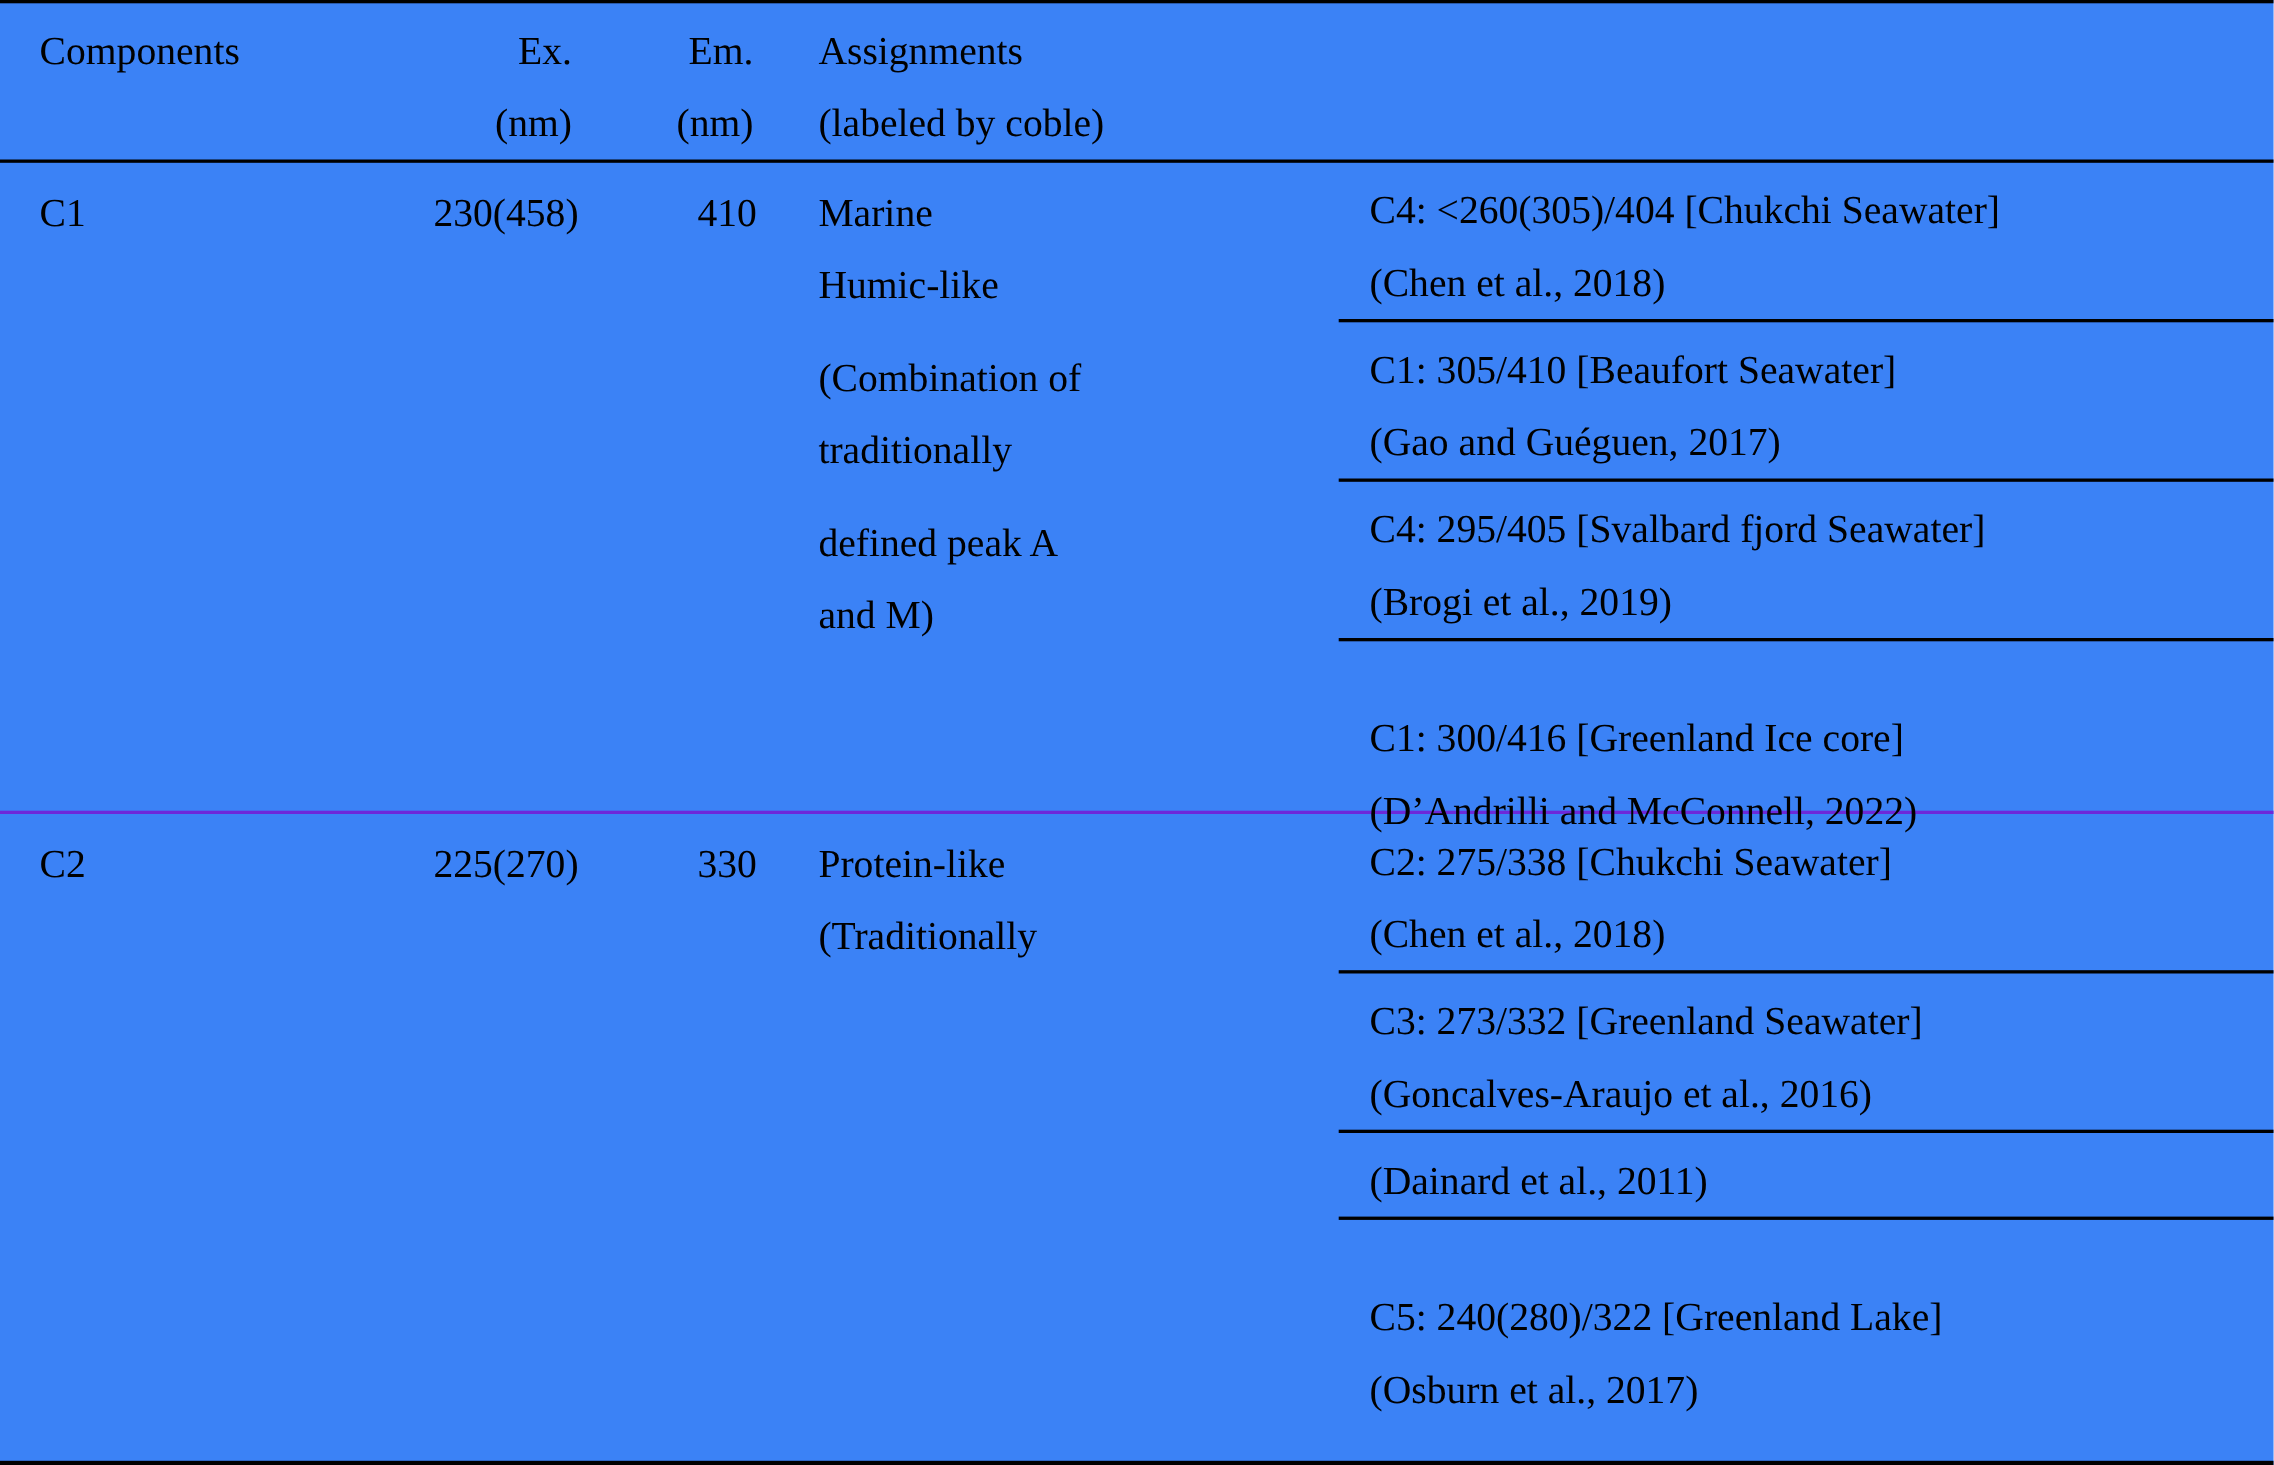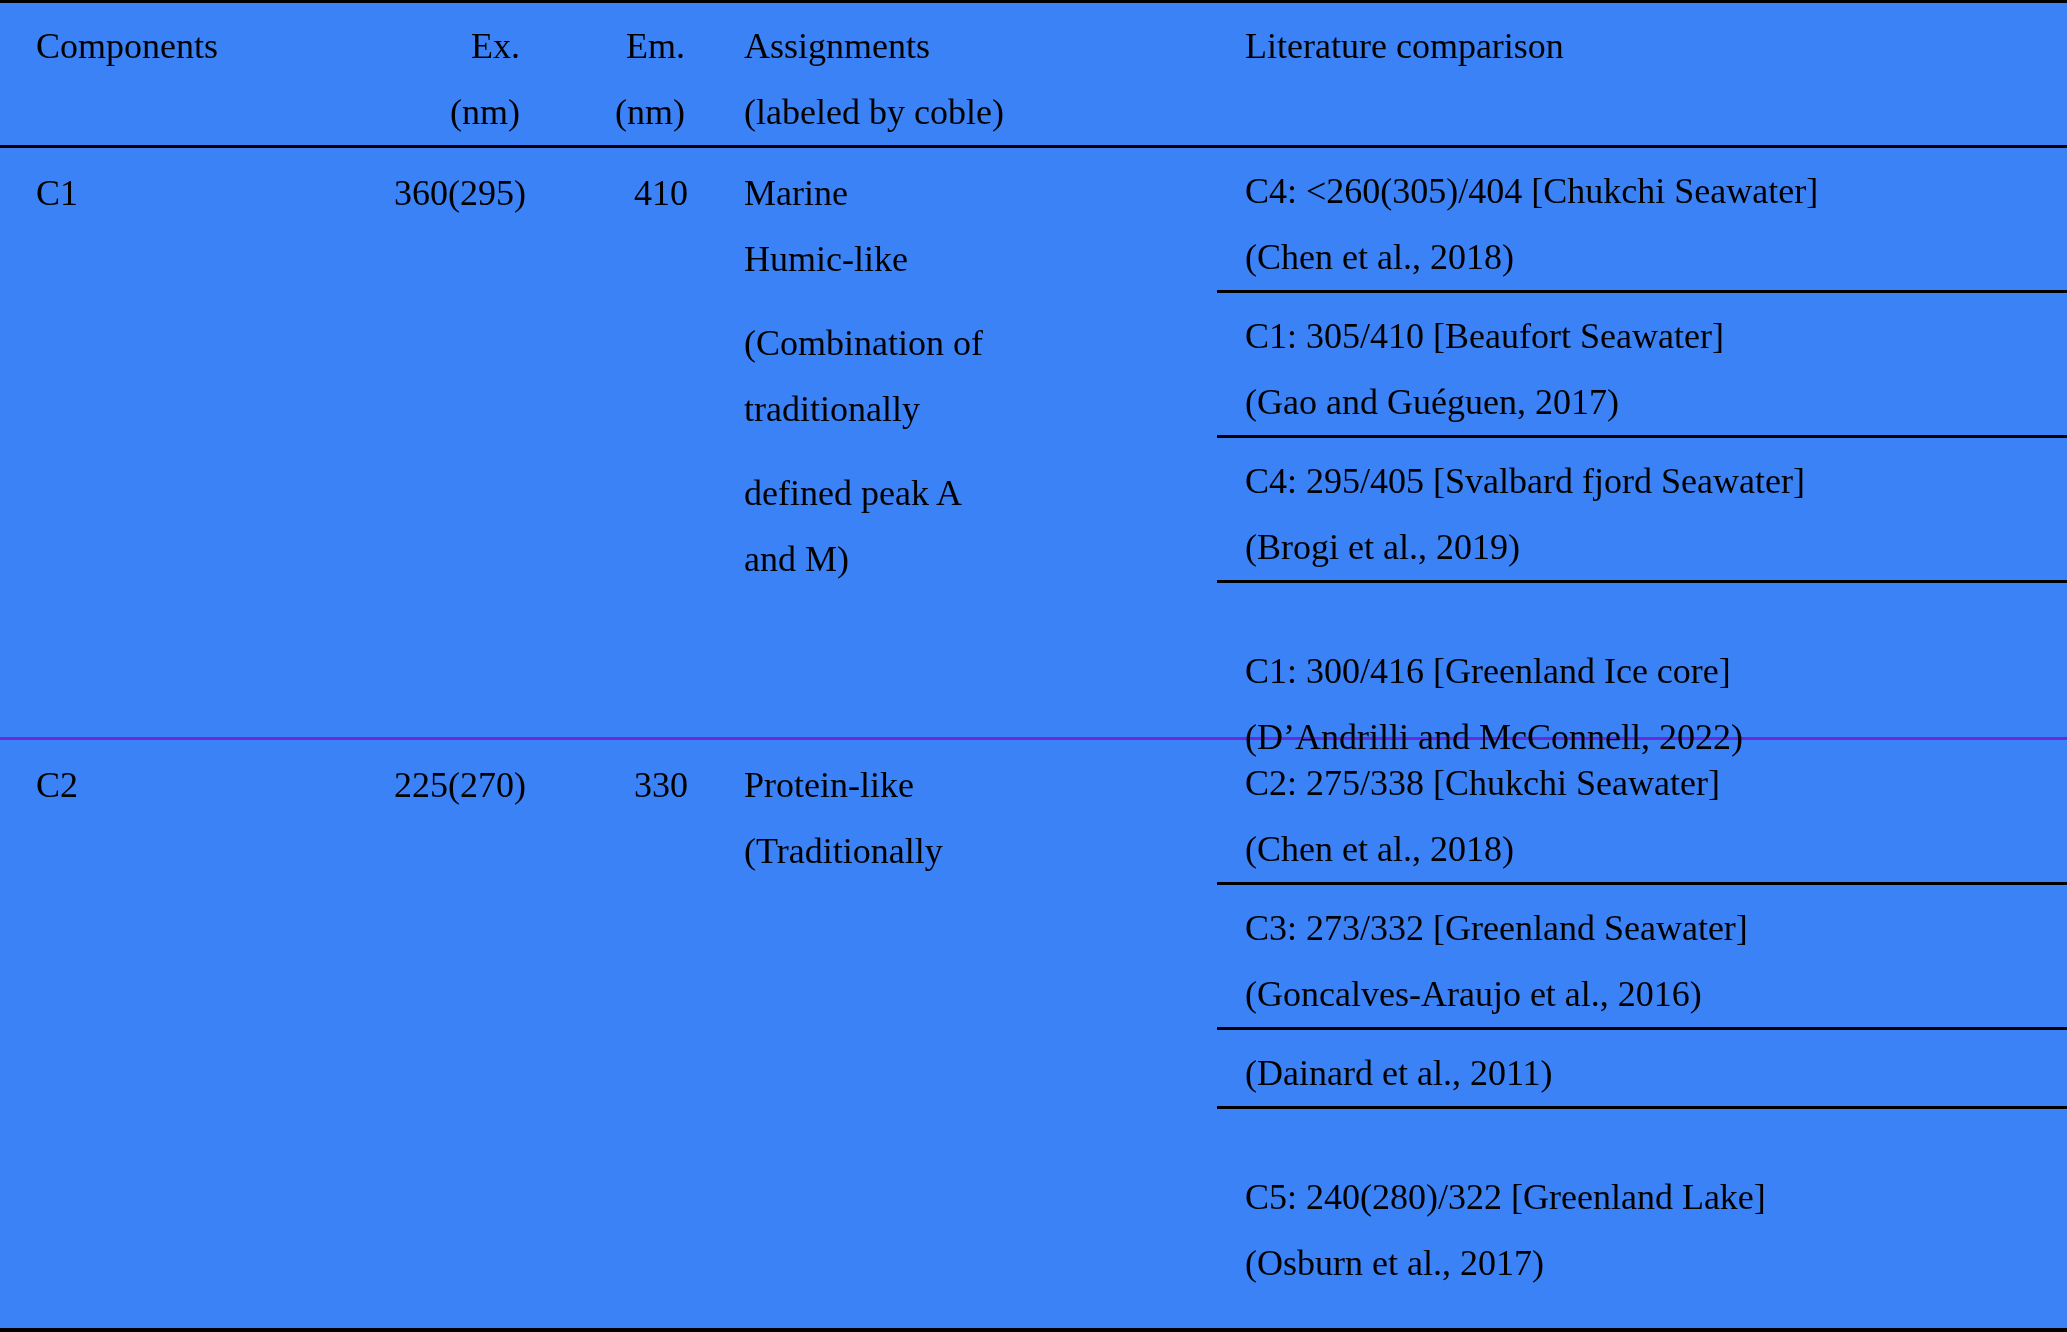--- a/index.html
+++ b/index.html
@@ -77,31 +77,28 @@
       <span class="line">(nm)</span>
     </div>
     <div class="col3 hdr-em">
       <span class="line">Em.</span>
       <span class="line">(nm)</span>
     </div>
     <div class="col4">
       <span class="line">Assignments</span>
       <span class="line">(labeled by coble)</span>
     </div>
-    <div class="col5">
-      <span class="line">Literature comparison</span>
-    </div>
   </div>
 
   <div class="grid block c1">
     <div class="col1 span4">
       <span>C1</span>
     </div>
     <div class="col2 span4">
-      <span>360(295)</span>
+      <span>230(458)</span>
     </div>
     <div class="col3 span4">
       <span>410</span>
     </div>
     <div class="col4 span4">
       <div class="assign-group">
         <span class="line">Marine</span>
         <span class="line">Humic-like</span>
       </div>
       <div class="assign-group">

